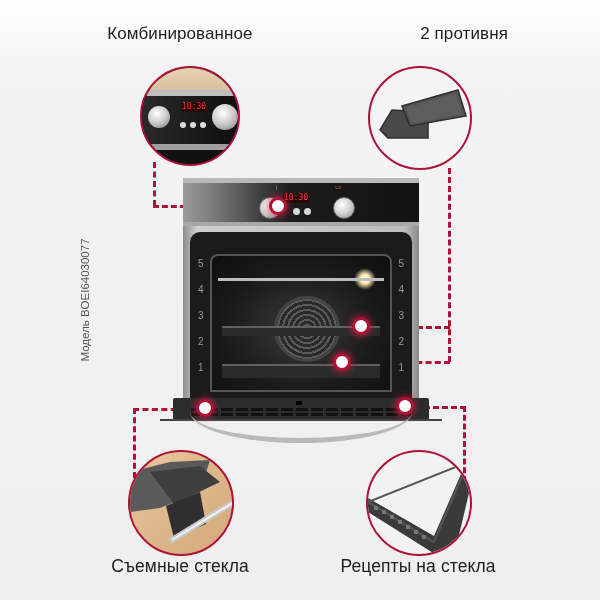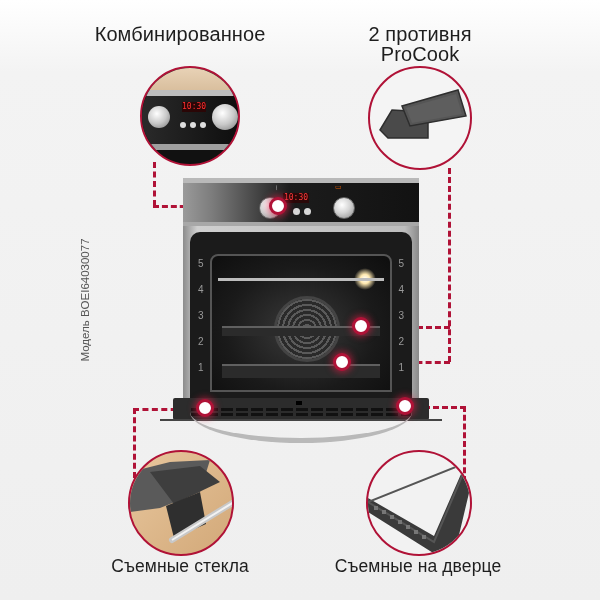--- a/index.html
+++ b/index.html
@@ -1,21 +1,21 @@
 <!DOCTYPE html>
 <html><head>
 <meta charset="utf-8">
 <style>
   html,body{margin:0;padding:0;}
   body{width:600px;height:600px;overflow:hidden;position:relative;
     background:linear-gradient(180deg,#ffffff 0%,#f3f3f3 12%,#efefef 100%);
     font-family:"Liberation Sans",sans-serif;}
   .abs{position:absolute;}
   .label{position:absolute;text-align:center;color:#1e1e1e;font-weight:500;
-    font-size:20px;line-height:20px;letter-spacing:0.1px;}
+    font-size:17px;line-height:20px;letter-spacing:0.1px;}
   .label-bottom{font-size:17.5px;}
   .model{position:absolute;left:85px;top:300px;transform:translate(-50%,-50%) rotate(-90deg);
     transform-origin:center;white-space:nowrap;font-size:11.5px;color:#555;}
   .callout{position:absolute;border-radius:50%;border:2.5px solid #b01237;overflow:hidden;box-sizing:border-box;}
   .dash-h{position:absolute;height:0;border-top:3px dashed #b01237;}
   .dash-v{position:absolute;width:0;border-left:3px dashed #b01237;}
   .hotspot{position:absolute;width:18px;height:18px;border-radius:50%;background:#fff;
     border:3px solid #b01237;box-sizing:border-box;transform:translate(-50%,-50%);
     box-shadow:0 0 6px 2px rgba(220,30,70,0.55);}
   
@@ -44,23 +44,22 @@
   .handle{position:absolute;left:190px;top:412px;width:222px;height:26px;border-bottom:5px solid #b9b9b9;border-radius:0 0 50% 50%/0 0 100% 100%;}
   .tray-svg{position:absolute;left:0;top:0;}
 </style>
 </head>
 <body>
 
 <div class="label" style="left:90px;top:24px;width:180px;">
   <div>Комбинированное</div>
 </div>
 
-<div class="label" style="left:340px;top:24px;width:160px;">
+<div class="label" style="left:348px;top:24px;width:160px;text-align:right;">
   <div>2 противня</div>
-  <div>ProCook</div>
 </div>
 
 <div class="model">Модель BOEI64030077</div>
 
 <div class="callout" style="left:140px;top:66px;width:100px;height:100px;background:#111;">
   <div class="abs" style="left:0;top:0;width:100px;height:22px;background:linear-gradient(#e8d2b6,#d9bf9e);"></div>
   <div class="abs" style="left:0;top:22px;width:100px;height:6px;background:#bdbdbd;"></div>
   <div class="abs" style="left:0;top:28px;width:100px;height:48px;background:linear-gradient(90deg,#2a2a2a,#0d0d0d);">
     <div class="abs" style="left:6px;top:10px;width:22px;height:22px;border-radius:50%;background:radial-gradient(circle at 40% 35%,#fff,#c9c9c9 50%,#777);"></div>
     <div class="abs" style="left:70px;top:8px;width:26px;height:26px;border-radius:50%;background:radial-gradient(circle at 40% 35%,#fff,#c9c9c9 50%,#777);"></div>
@@ -159,13 +158,13 @@
       <rect x="22" y="63" width="4" height="4"></rect>
         <rect x="30" y="68" width="4" height="4"></rect>
       <rect x="38" y="73" width="4" height="4"></rect>
         <rect x="46" y="78" width="4" height="4"></rect>
       <rect x="54" y="83" width="4" height="4"></rect>
     </g>
   </svg>
 </div>
 
 <div class="label label-bottom" style="left:100px;top:556px;width:160px;text-align:center;">Съемные стекла</div>
-<div class="label label-bottom" style="left:330px;top:556px;width:176px;">Съемные на дверце</div>
+<div class="label label-bottom" style="left:330px;top:556px;width:176px;">Рецепты на стекла</div>
 
 </body></html>

